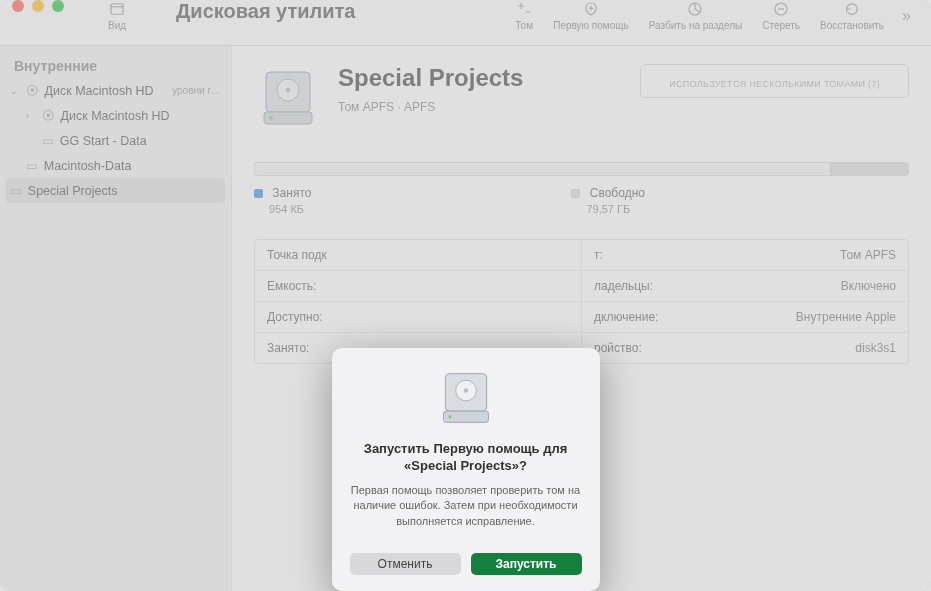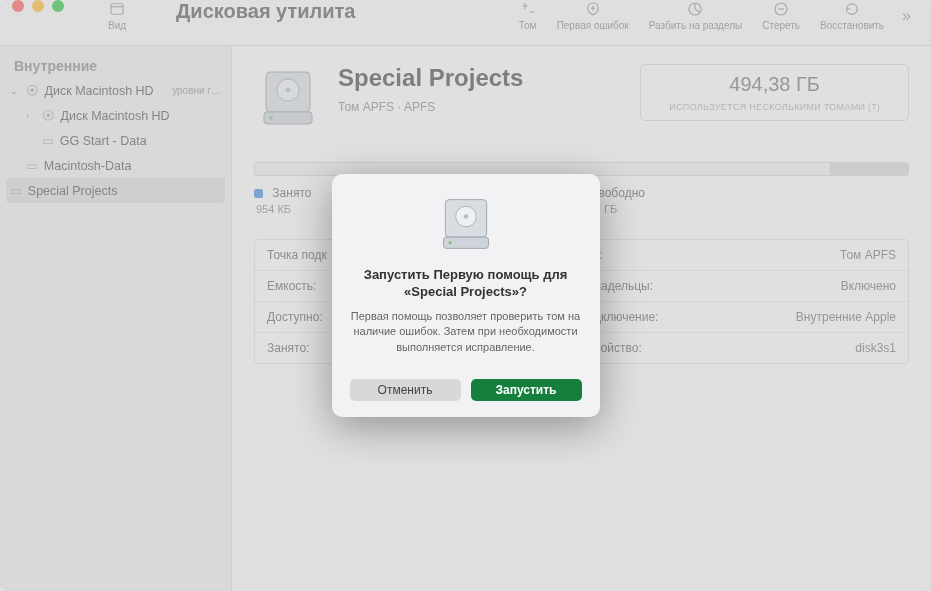--- a/index.html
+++ b/index.html
@@ -46,31 +46,31 @@
 .cap-sub { font-size: 9px; color: #aaa; letter-spacing: 0.3px; margin-top: 6px; }
 
 .usage { margin-top: 16px; }
 .bar { height: 14px; background: linear-gradient(#f3f3f3,#eee); border: 1px solid #d6d6d6; border-radius: 3px; overflow: hidden; position: relative; }
 .bar-fill { position: absolute; right: 0; top: 0; bottom: 0; width: 12%; background: #d9d9d9; border-left: 1px solid #ccc; }
 .legend { display: flex; margin-top: 10px; gap: 260px; }
 .lg { font-size: 12px; color: #666; }
 .lg .sw { display: inline-block; width: 9px; height: 9px; border-radius: 2px; margin-right: 6px; vertical-align: middle; }
 .sw.used { background: #4a90e2; }
 .sw.free { background: #ddd; border: 1px solid #ccc; }
-.lg .val { display: block; color: #888; font-size: 11px; margin-top: 3px; margin-left: 2px; }
+.lg .val { display: block; color: #888; font-size: 11px; margin-top: 3px; margin-left: 15px; }
 
 .info-table { border: 1px solid #e0e0e0; border-radius: 4px; margin-top: 10px; }
 .info-row { display: flex; border-bottom: 1px solid #e8e8e8; }
 .info-row:last-child { border-bottom: none; }
 .info-cell { flex: 1; display: flex; justify-content: space-between; padding: 8px 12px; font-size: 12px; color: #666; }
 .info-cell:first-child { border-right: 1px solid #e8e8e8; }
 .info-cell .v { color: #777; }
 
 
-.dim { position: absolute; inset: 0; background: rgba(190,190,190,0.45); display: flex; align-items: center; justify-content: center; }
+.dim { position: absolute; inset: 0; background: rgba(190,190,190,0.45); display: flex; align-items: flex-end; justify-content: center; }
 
 .dialog { width: 268px; background: #f2f2f4; border-radius: 10px; box-shadow: 0 10px 40px rgba(0,0,0,0.35); padding: 20px 18px 16px; text-align: center; }
 .dlg-icon { width: 60px; height: 60px; margin: 0 auto 12px; }
 .dlg-title { font-size: 13px; font-weight: 700; color: #333; line-height: 1.35; margin-bottom: 8px; }
 .dlg-body { font-size: 11px; color: #666; line-height: 1.4; margin-bottom: 16px; }
 .dlg-btns { display: flex; gap: 10px; margin-top: 24px; }
 .btn { flex: 1; height: 22px; border-radius: 5px; font-size: 12px; border: none; cursor: pointer; }
 .btn.cancel { background: #d8d8db; color: #444; }
 .btn.run { background: #15803d; color: #fff; font-weight: bold; }
 
@@ -108,21 +108,21 @@
           </span>
         <span>Том</span>
       </div>
       <div class="tb-btn">
         <span class="ic">
             <svg viewBox="0 0 24 24" fill="none" stroke="currentColor" stroke-width="1.6">
               <path d="M12 4c4 0 7 3 7 7 0 5-7 9-7 9s-7-4-7-9c0-4 3-7 7-7z"></path>
               <path d="M12 8v6M9 11h6"></path>
             </svg>
           </span>
-        <span>Первая ошибок</span>
+        <span>Первую помощь</span>
       </div>
       <div class="tb-btn">
         <span class="ic">
             <svg viewBox="0 0 24 24" fill="none" stroke="currentColor" stroke-width="1.6">
               <circle cx="12" cy="12" r="8"></circle>
               <path d="M12 4v8l6 4"></path>
             </svg>
           </span>
         <span>Разбить на разделы</span>
       </div>
@@ -192,21 +192,20 @@
               <circle cx="32" cy="24" r="2.5" fill="#b7bfc6"></circle>
               <rect x="8" y="46" width="48" height="12" rx="3" fill="#cfd4da" stroke="#9aa4ae"></rect>
               <circle cx="15" cy="52" r="1.8" fill="#7fc87f"></circle>
             </svg>
         </div>
         <div>
           <div class="vol-name">Special Projects</div>
           <div class="vol-sub">Том APFS  ·  APFS</div>
         </div>
         <div class="cap-box">
-          <div class="cap-big">494,38 ГБ</div>
           <div class="cap-sub">ИСПОЛЬЗУЕТСЯ НЕСКОЛЬКИМИ ТОМАМИ (7)</div>
         </div>
       </div>
 
       <div class="usage">
         <div class="bar">
           <div class="bar-fill"></div>
         </div>
         <div class="legend">
           <div class="lg">

